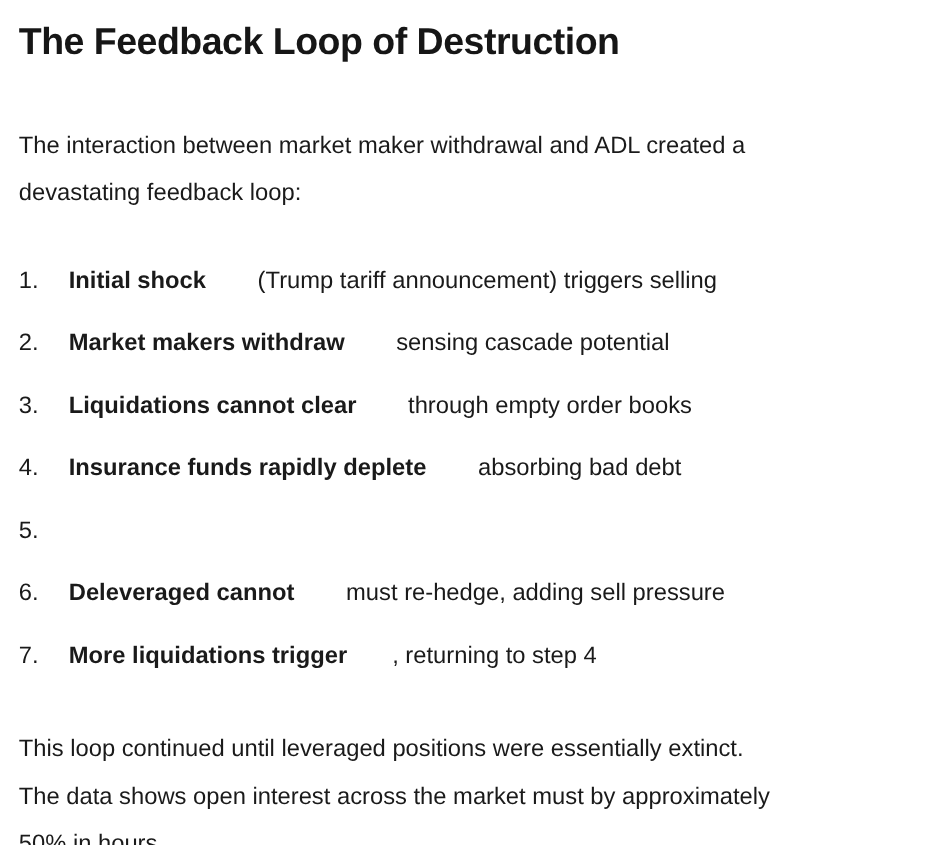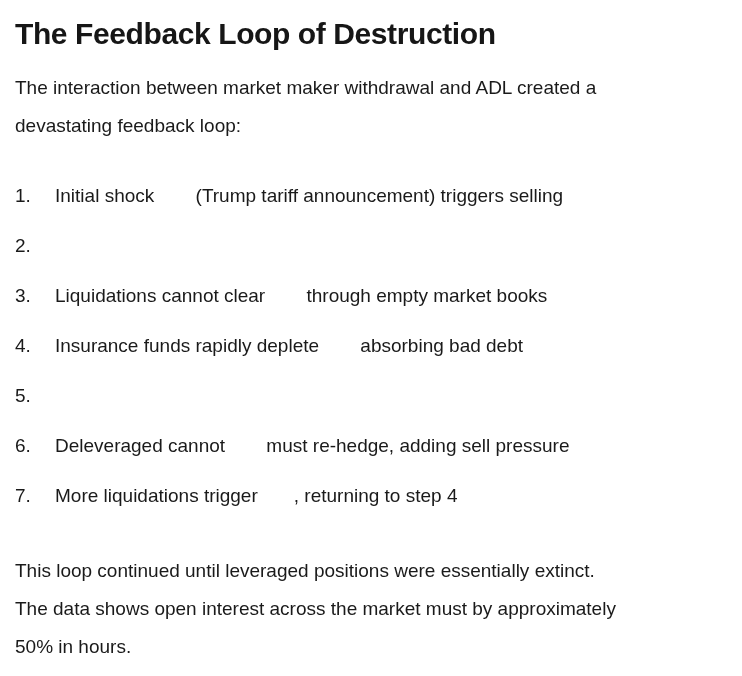--- a/index.html
+++ b/index.html
@@ -29,38 +29,38 @@
     color: #161616;
   }
   .para {
     font-size: 19px;
     line-height: 38px;
     font-weight: 400;
   }
   .para-line {
     display: block;
   }
-  .intro-para { margin-top: 16px; }
+  .intro-para { margin-top: 45px; }
   .outro-para { margin-top: 37px; }
   .feedback-list {
     margin-top: 32px;
   }
   .list-item {
     display: flex;
     align-items: flex-start;
     font-size: 19px;
     line-height: 38px;
     margin-bottom: 12px;
   }
   .list-marker {
     flex: 0 0 40px;
     width: 40px;
   }
   .item-lead {
-    font-weight: 400;
+    font-weight: 700;
   }
   .item-rest {
     font-weight: 400;
     margin-left: 36px;
   }
 </style>
 </head>
 <body style="background: rgb(255, 255, 255); color: rgb(26, 26, 26);">
 
 <div class="article">
@@ -74,25 +74,26 @@
 
   <div class="feedback-list">
 
     <div class="list-item">
       <span class="list-marker">1.</span>
       <span class="list-text"><span class="item-lead">Initial shock</span><span class="item-rest"> (Trump tariff announcement) triggers selling</span></span>
     </div>
 
     <div class="list-item">
       <span class="list-marker">2.</span>
+      <span class="list-text"><span class="item-lead">Market makers withdraw</span><span class="item-rest"> sensing cascade potential</span></span>
     </div>
 
     <div class="list-item">
       <span class="list-marker">3.</span>
-      <span class="list-text"><span class="item-lead">Liquidations cannot clear</span><span class="item-rest"> through empty market books</span></span>
+      <span class="list-text"><span class="item-lead">Liquidations cannot clear</span><span class="item-rest"> through empty order books</span></span>
     </div>
 
     <div class="list-item">
       <span class="list-marker">4.</span>
       <span class="list-text"><span class="item-lead">Insurance funds rapidly deplete</span><span class="item-rest"> absorbing bad debt</span></span>
     </div>
 
     <div class="list-item">
       <span class="list-marker">5.</span>
     </div>

